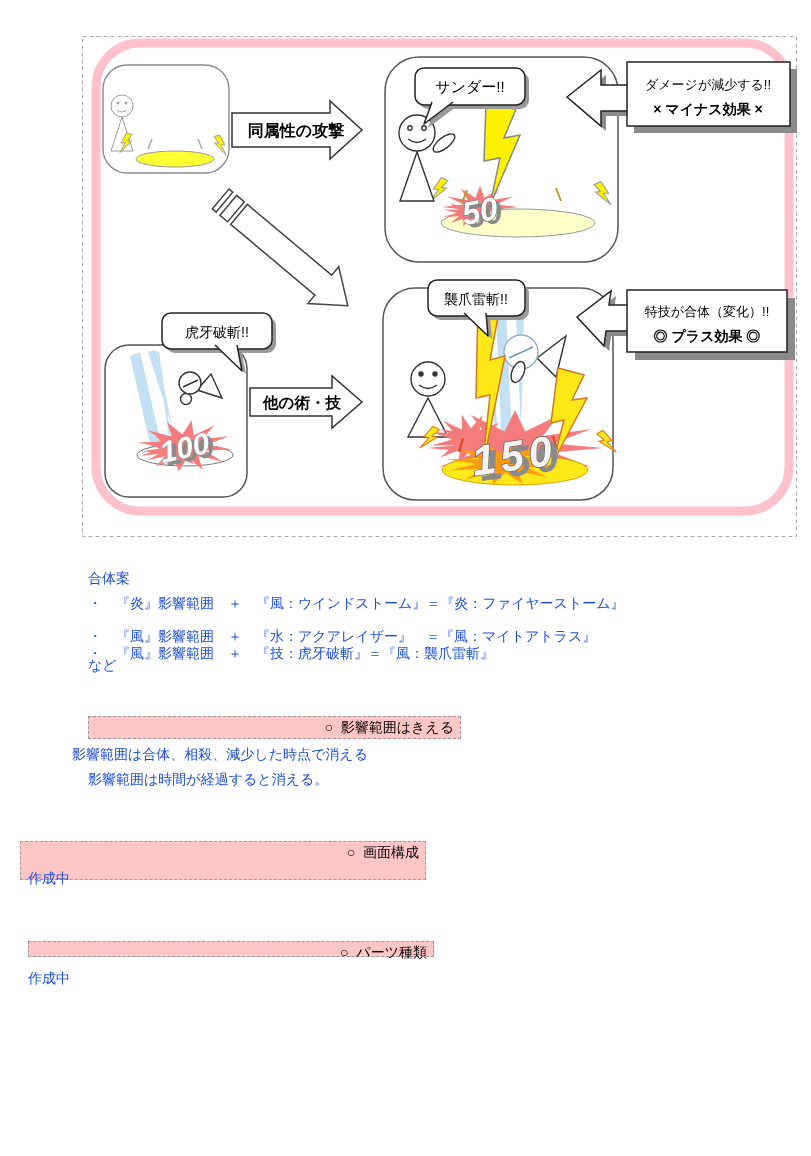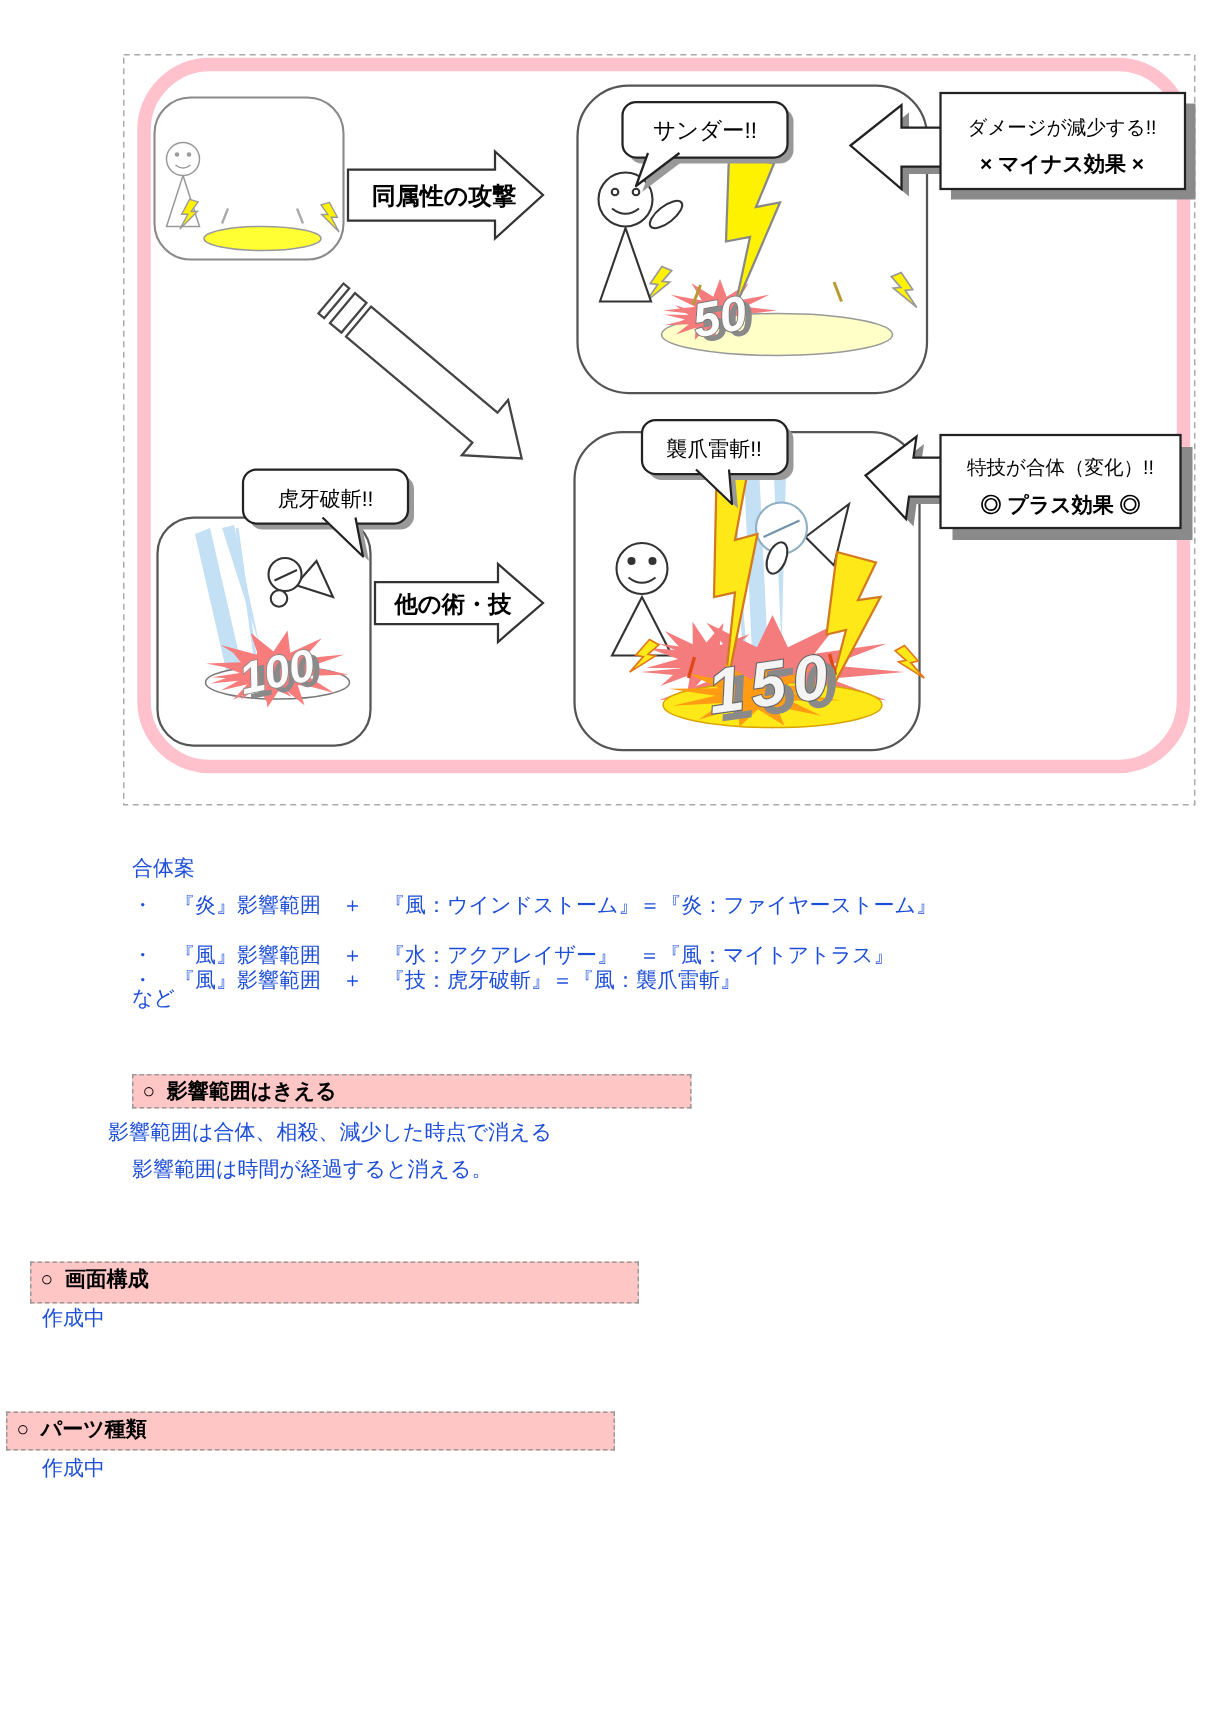--- a/index.html
+++ b/index.html
@@ -1,21 +1,21 @@
 <!DOCTYPE html>
 <html><head>
 <meta charset="utf-8">
 <style>
   html,body{margin:0;padding:0;}
   body{width:811px;height:1156px;background:#fff;position:relative;
        font-family:"Liberation Sans",sans-serif;color:#1a1a1a;}
   .abs{position:absolute;}
   .jtext{font-size:14px;white-space:pre;color:#1d4ed8;}
   .secbar{background:#ffc6c6;border:1px dashed #999;box-sizing:border-box;
-          font-weight:bold;font-size:14px;color:#000;padding:2px 6px;white-space:pre;}
+          font-weight:normal;font-size:14px;color:#000;padding:2px 6px;white-space:pre;text-align:right;}
   svg text{font-family:"Liberation Sans",sans-serif;}
 </style>
 </head>
 <body>
 
 <svg class="abs" style="left:0;top:0" width="811" height="550" viewBox="0 0 811 550">
   <defs>
     <path id="bolt" d="M10,0 L23,1 L16,17 L25,15 L5,46 L12,22 L3,24 Z"></path>
     <polygon id="burst" points="1,0 0.435,0.117 0.866,0.5 0.318,0.318 0.5,0.866 0.117,0.435 0,1 -0.117,0.435 -0.5,0.866 -0.318,0.318 -0.866,0.5 -0.435,0.117 -1,0 -0.435,-0.117 -0.866,-0.5 -0.318,-0.318 -0.5,-0.866 -0.117,-0.435 0,-1 0.117,-0.435 0.5,-0.866 0.318,-0.318 0.866,-0.5 0.435,-0.117"></polygon>
   </defs>
@@ -184,17 +184,17 @@
 <div class="abs jtext" style="left:88px;top:570px">合体案</div>
 <div class="abs jtext" style="left:88px;top:595px">・　『炎』影響範囲　＋　『風：ウインドストーム』＝『炎：ファイヤーストーム』</div>
 <div class="abs jtext" style="left:88px;top:628px">・　『風』影響範囲　＋　『水：アクアレイザー』　＝『風：マイトアトラス』</div>
 <div class="abs jtext" style="left:88px;top:645px">・　『風』影響範囲　＋　『技：虎牙破斬』＝『風：襲爪雷斬』</div>
 <div class="abs jtext" style="left:88px;top:657px">など</div>
 
 <div class="abs secbar" style="left:88px;top:716px;width:373px;height:23px">○  影響範囲はきえる</div>
 <div class="abs jtext" style="left:72px;top:746px">影響範囲は合体、相殺、減少した時点で消える</div>
 <div class="abs jtext" style="left:88px;top:771px">影響範囲は時間が経過すると消える。</div>
 
-<div class="abs secbar" style="left:20px;top:841px;width:406px;height:28px">○  画面構成</div>
+<div class="abs secbar" style="left:20px;top:841px;width:406px;height:39px">○  画面構成</div>
 <div class="abs jtext" style="left:28px;top:870px">作成中</div>
 
-<div class="abs secbar" style="left:4px;top:941px;width:406px;height:26px">○  パーツ種類</div>
+<div class="abs secbar" style="left:28px;top:941px;width:406px;height:16px">○  パーツ種類</div>
 <div class="abs jtext" style="left:28px;top:970px">作成中</div>
 
 </body></html>

